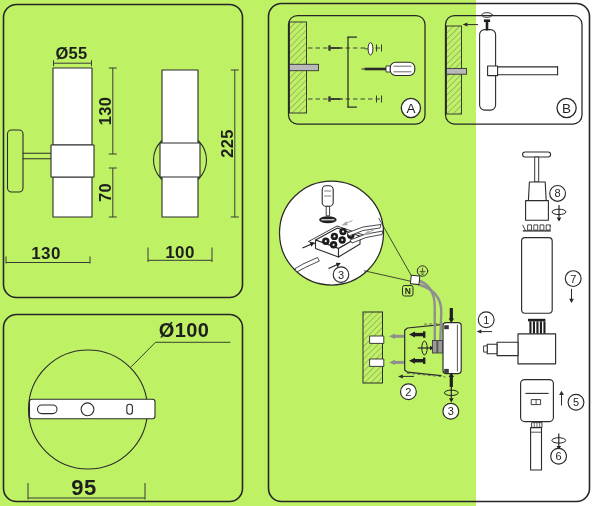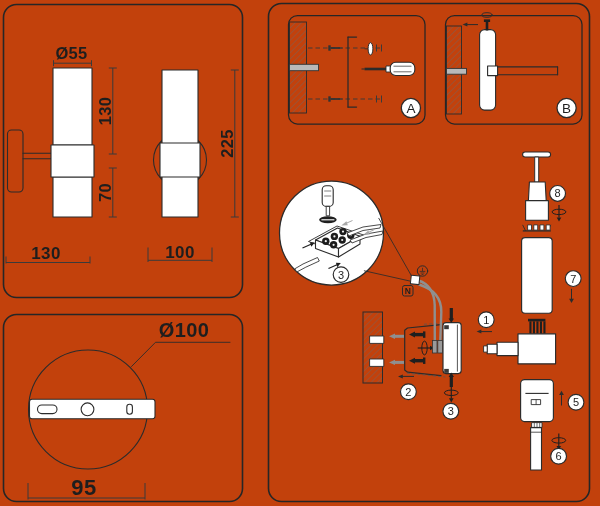--- a/index.html
+++ b/index.html
@@ -1,16 +1,16 @@
 <!DOCTYPE html>
 <html><head>
 <meta charset="utf-8">
 <style>
   html,body{margin:0;padding:0;background:#fff;width:600px;height:506px;overflow:hidden}
-  .stage{position:relative;width:600px;height:506px;background:#c2410c}
+  .stage{position:relative;width:476px;height:506px;background:#bef264}
   svg text{text-anchor:middle;fill:#1e1e1e;font-family:"Liberation Sans",sans-serif}
   .s  {fill:none;stroke:#2b2b2b;stroke-width:1.1;stroke-linecap:round;stroke-linejoin:round}
   .sf {fill:#fff;stroke:#2b2b2b;stroke-width:1.1;stroke-linejoin:round}
   .panel{fill:none;stroke:#262626;stroke-width:1.6}
   .sub  {fill:none;stroke:#262626;stroke-width:1.25}
   .blk{fill:#1f1f1f;stroke:none}
   .gbar{fill:#b9b9b9;stroke:#333;stroke-width:.9}
   .dash{fill:none;stroke:#3a3a3a;stroke-width:.95;stroke-dasharray:4.5 3}
   .dash2{fill:none;stroke:#555;stroke-width:.8;stroke-dasharray:3 2.2}
   .dimline{stroke:#3a3a3a;stroke-width:1;fill:none}

